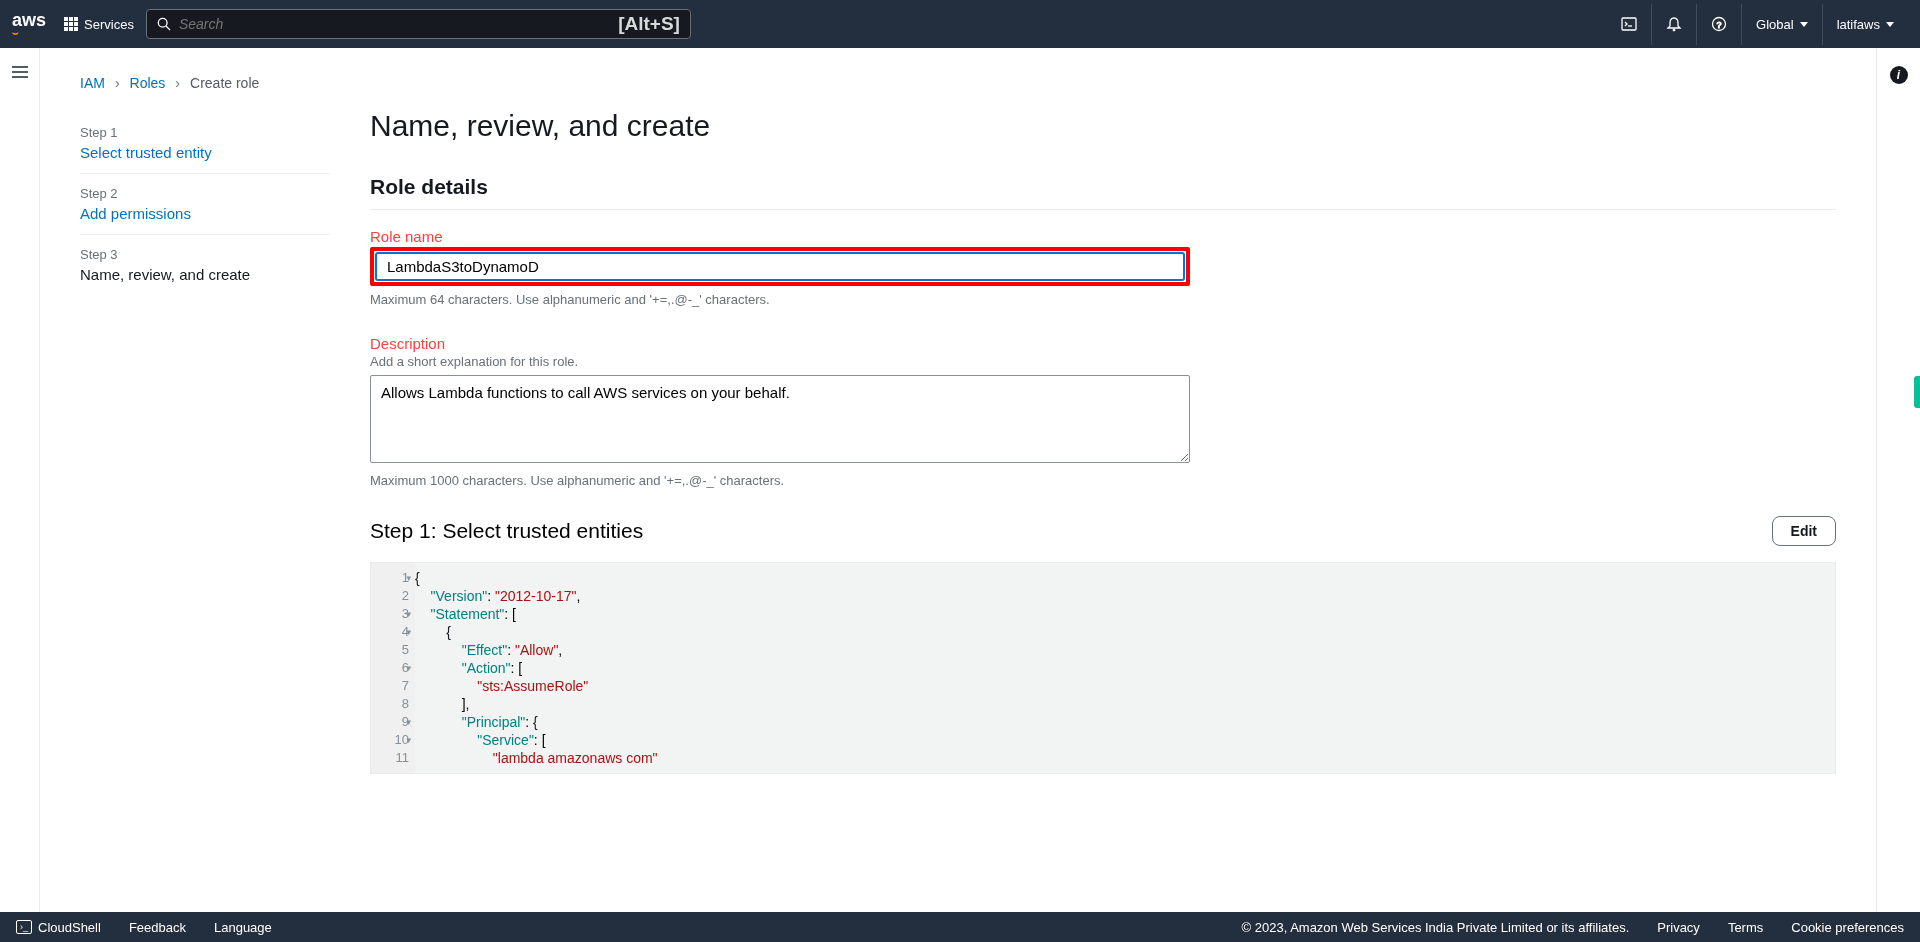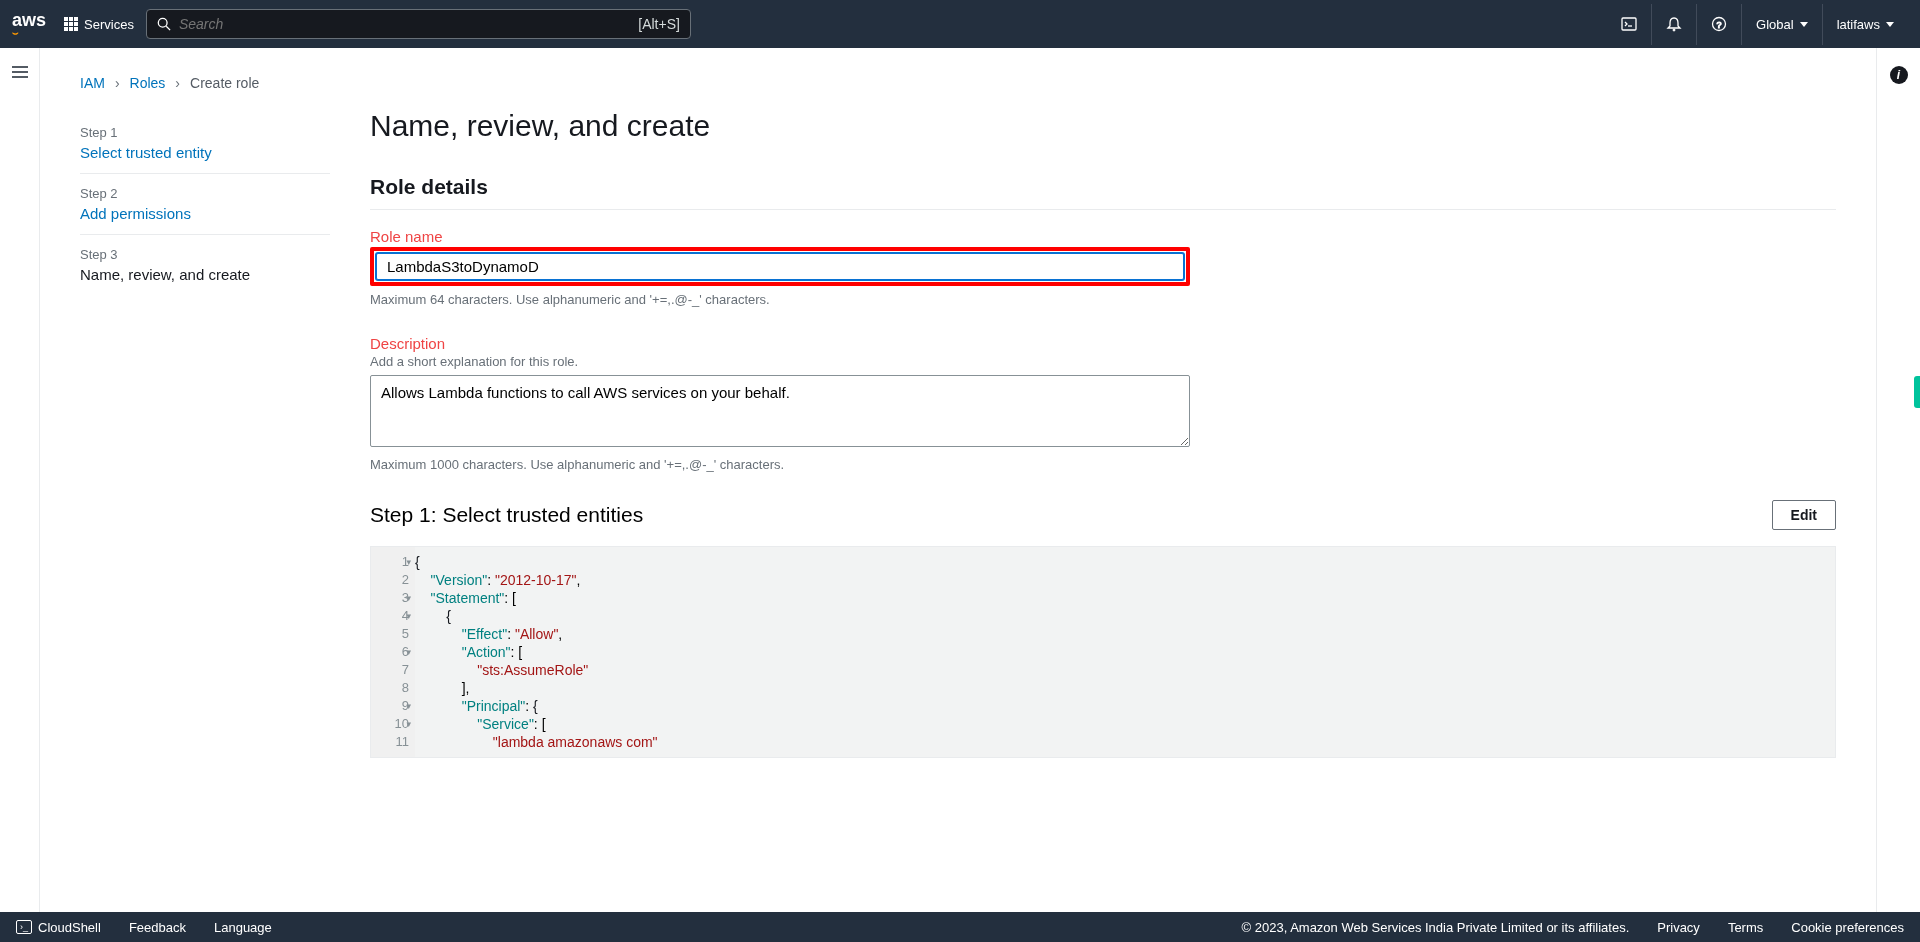--- a/index.html
+++ b/index.html
@@ -8,21 +8,21 @@
 
 .top-nav { height: 48px; background: #232f3e; display: flex; align-items: center; color: #fff; padding: 0 12px; }
 .aws-logo { font-weight: bold; color: #fff; font-size: 18px; margin-right: 18px; display: flex; align-items: center; }
 .aws-logo-text { color: #fff; font-weight: 700; }
 .aws-logo-smile { color: #ff9900; font-size: 10px; margin-top: -4px;}
 .services-btn { display: flex; align-items: center; gap: 6px; font-size: 13px; margin-right: 12px; cursor: pointer; }
 .grid-icon { width: 14px; height: 14px; display: grid; grid-template-columns: repeat(3,1fr); grid-template-rows: repeat(3,1fr); gap: 1px; }
 .grid-icon > div { background: #fff; }
 .search-box { flex: 0 0 545px; height: 30px; background: #16191f; border: 1px solid #687078; border-radius: 4px; display: flex; align-items: center; padding: 0 10px; gap: 8px; }
 .search-box input { flex: 1; background: transparent; border: none; color: #fff; font-style: italic; font-size: 14px; outline: none; }
-.search-box .shortcut { color: #d5dbdb; font-size: 14px; font-weight: 400; margin-left: 19px; }
+.search-box .shortcut { color: #d5dbdb; font-size: 19px; font-weight: 700; margin-left: 19px; }
 .top-nav-spacer { flex: 1; }
 .top-right { display: flex; align-items: center; gap: 0; }
 .top-right > * { padding: 0 14px; height: 41px; display: flex; align-items: center; border-left: 1px solid #414b5a; font-size: 13px; cursor: pointer; }
 .top-right > *:first-child { border-left: none; }
 .top-right svg { width: 16px; height: 16px; fill: #fff; stroke: #fff; }
 .region, .user { gap: 6px; }
 .caret { width: 0; height: 0; border-left: 4px solid transparent; border-right: 4px solid transparent; border-top: 5px solid #fff; }
 
 
 .main-row { flex: 1; display: flex; overflow: hidden; }
@@ -47,25 +47,25 @@
 .form-col { flex: 1; }
 h1.page-title { font-size: 30px; font-weight: 400; color: #16191f; margin-bottom: 32px; margin-top: 2px;}
 h2.section-title { font-size: 21px; font-weight: 700; color: #16191f; padding-bottom: 10px; border-bottom: 1px solid #e9ebed; margin-bottom: 18px; }
 
 .form-group { margin-bottom: 28px; max-width: 820px; }
 .fg-label { font-size: 15px; color: #ef4444; margin-bottom: 2px; }
 .fg-hint { font-size: 13px; color: #687078; margin-bottom: 6px; }
 .fg-input { width: 100%; height: 27px; border: 1px solid #0972d3; border-radius: 2px; padding: 0 10px; font-size: 15px; outline: none; box-shadow: 0 0 0 1px #0972d3; }
 .role-name-highlight { border: 4px solid #ff0000; padding: 2px; border-radius: 2px; }
 .fg-constraint { font-size: 13px; color: #687078; margin-top: 6px; }
-.fg-textarea { width: 100%; height: 72px; border: 1px solid #879196; border-radius: 2px; padding: 8px 10px; font-size: 15px; resize: both; outline: none; font-family: inherit; }
+.fg-textarea { width: 100%; height: 88px; border: 1px solid #879196; border-radius: 2px; padding: 8px 10px; font-size: 15px; resize: both; outline: none; font-family: inherit; }
 
 .section-header-row { display: flex; justify-content: space-between; align-items: center; margin-bottom: 16px; margin-top: 20px; }
 .section-header-row h2.inline { border: none; padding: 0; margin: 0; font-size: 21px; font-weight: 400; }
-.edit-btn { padding: 6px 18px; border: 1px solid #687078; background: #fff; border-radius: 2px; font-size: 14px; font-weight: 700; cursor: pointer; color: #16191f; }
+.edit-btn { padding: 6px 18px; border: 1px solid #687078; background: #fff; border-radius: 8px; font-size: 14px; font-weight: 700; cursor: pointer; color: #16191f; }
 
 
 .code-box { border: 1px solid #e9ebed; background: #f2f3f3; font-family: Consolas, Monaco, monospace; font-size: 14px; display: flex; }
 .gutter { background: #f0f0f0; color: #879196; text-align: right; padding: 6px 6px; user-select: none; min-width: 44px; }
 .gutter .gl { height: 18px; line-height: 18px; font-size: 13px; position: relative; }
 .gutter .fold::after { content: "▾"; font-size: 9px; position: absolute; right: -2px; color: #879196; }
 .code-lines { padding: 6px 0; }
 .code-lines .cl { height: 18px; line-height: 18px; white-space: pre; }
 .tok-brace { color: #16191f; }
 .tok-key { color: #008080; }

